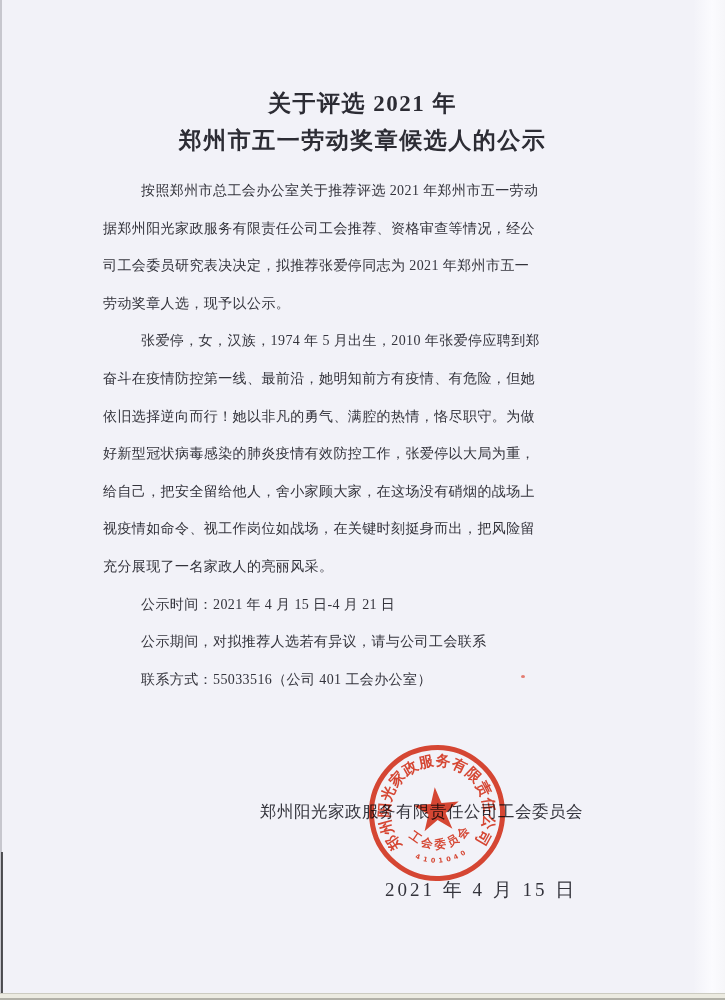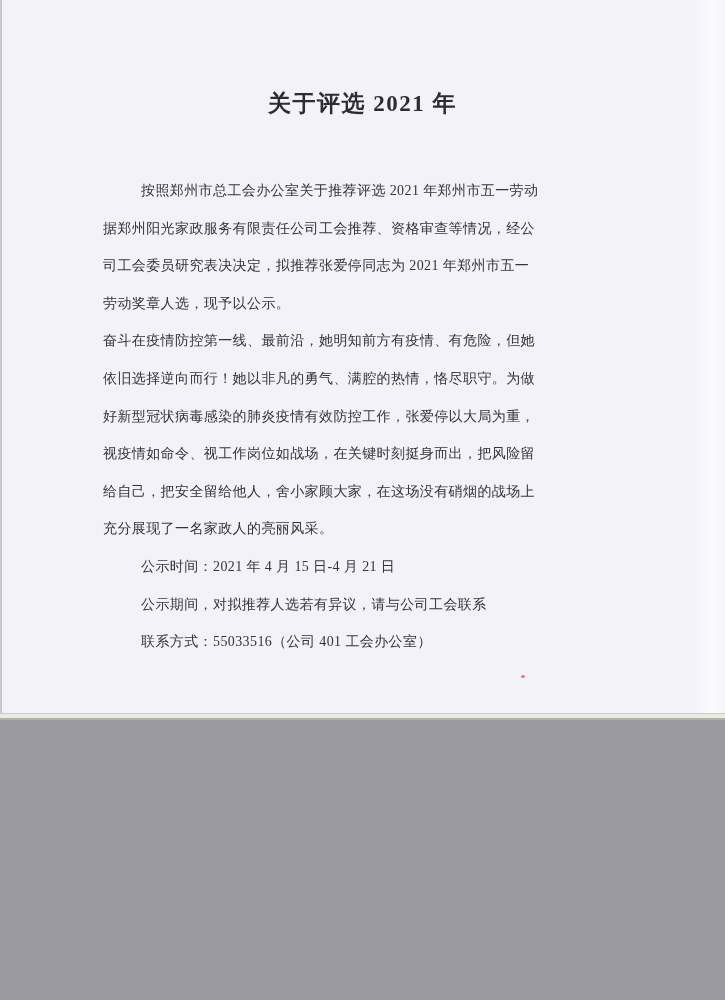--- a/index.html
+++ b/index.html
@@ -2,21 +2,21 @@
 <html><head>
 <meta charset="utf-8">
 <style>
   html,body{margin:0;padding:0;}
   body{
     font-family:"Liberation Serif","DejaVu Serif",serif;
     background:#9a9aa0;
   }
   .page{
     position:relative;
-    width:725px;height:720px;
+    width:725px;height:1000px;
     margin:0 auto;
     background:#f2f2f8;
     overflow:hidden;
     color:#32323a;
   }
   
   .edge-left-line{
     position:absolute;left:1px;top:852px;width:2px;height:142px;
     background:#2b2b2e;opacity:.8;
   }
@@ -83,31 +83,33 @@
 
 <div class="page">
 
   <div class="edge-left-shade"></div>
   <div class="edge-left-line"></div>
   <div class="edge-right-strip"></div>
   <div class="edge-bottom-strip"></div>
   <div class="ink-speck"></div>
 
   <div class="title-line title-1">关于评选 2021 年</div>
+  <div class="title-line title-2">郑州市五一劳动奖章候选人的公示</div>
 
   <div class="body-block">
     <div class="line indent">按照郑州市总工会办公室关于推荐评选 2021 年郑州市五一劳动</div>
     <div class="line">据郑州阳光家政服务有限责任公司工会推荐、资格审查等情况，经公</div>
     <div class="line">司工会委员研究表决决定，拟推荐张爱停同志为 2021 年郑州市五一</div>
     <div class="line">劳动奖章人选，现予以公示。</div>
+    <div class="line indent">张爱停，女，汉族，1974 年 5 月出生，2010 年张爱停应聘到郑</div>
     <div class="line">奋斗在疫情防控第一线、最前沿，她明知前方有疫情、有危险，但她</div>
     <div class="line">依旧选择逆向而行！她以非凡的勇气、满腔的热情，恪尽职守。为做</div>
     <div class="line">好新型冠状病毒感染的肺炎疫情有效防控工作，张爱停以大局为重，</div>
+    <div class="line">给自己，把安全留给他人，舍小家顾大家，在这场没有硝烟的战场上</div>
     <div class="line">视疫情如命令、视工作岗位如战场，在关键时刻挺身而出，把风险留</div>
-    <div class="line">给自己，把安全留给他人，舍小家顾大家，在这场没有硝烟的战场上</div>
     <div class="line">充分展现了一名家政人的亮丽风采。</div>
     <div class="line indent">公示时间：2021 年 4 月 15 日-4 月 21 日</div>
     <div class="line indent">公示期间，对拟推荐人选若有异议，请与公司工会联系</div>
     <div class="line indent">联系方式：55033516（公司 401 工会办公室）</div>
   </div>
 
   <div class="sig-org">郑州阳光家政服务有限责任公司工会委员会</div>
   <div class="sig-date">2021 年 4 月 15 日</div>
 
   <div class="seal">

